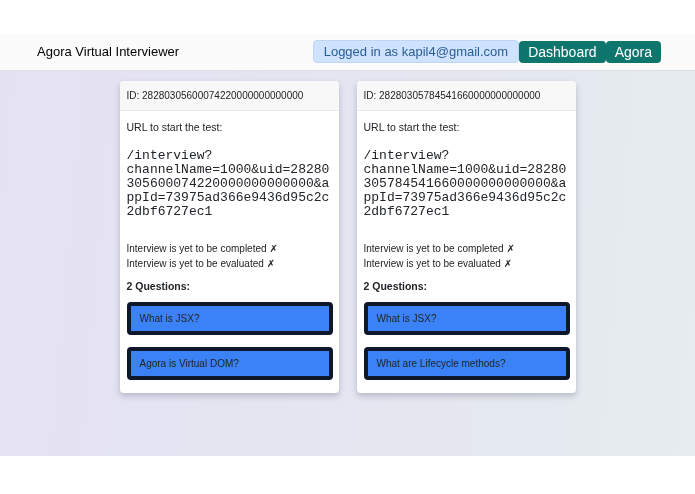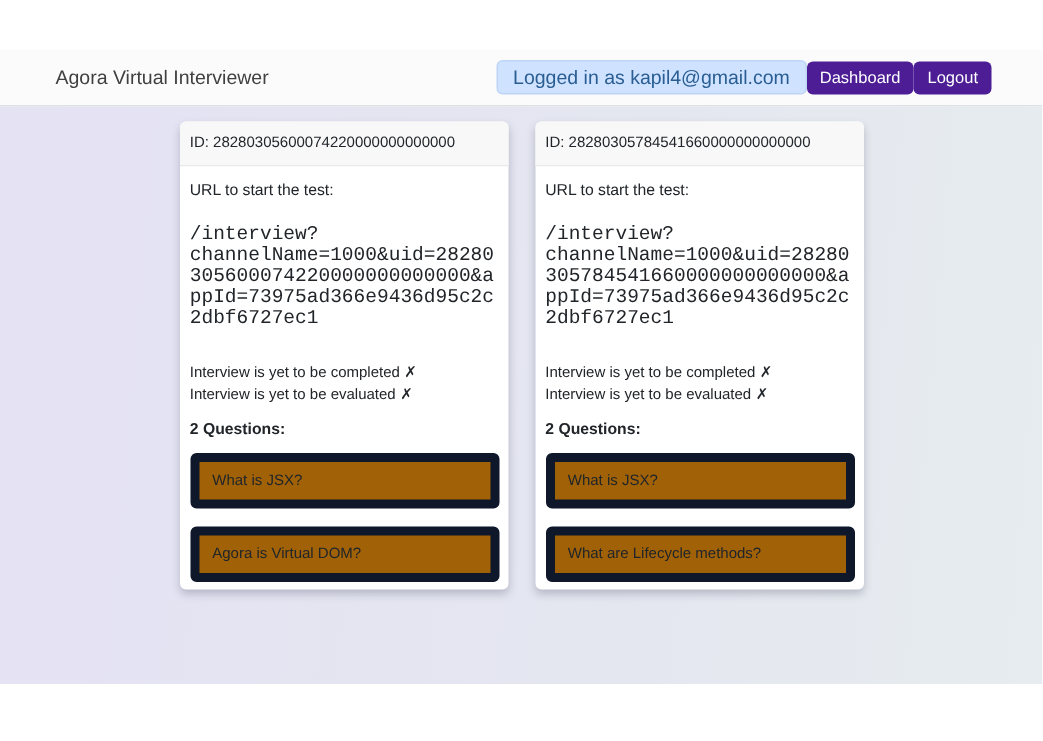--- a/index.html
+++ b/index.html
@@ -13,36 +13,36 @@
   }
   .top-strip { height: 33px; background: #ffffff; }
 
   .navbar {
     height: 38px;
     background: #fbfbfc;
     border-bottom: 1px solid #dde1e4;
     display: flex; align-items: center; justify-content: space-between;
     padding: 0 34px 0 37px;
   }
-  .brand { font-size: 13px; color: #404040; }
+  .brand { font-size: 13px; color: #000000; }
   .nav-right { display: flex; align-items: center; gap: 0; }
   .login-badge {
     background: #cfe2ff;
     border: 1px solid #bdd6f6;
     color: #2a5e93;
     font-size: 13px;
     line-height: 15px;
     padding: 3px 10px;
     border-radius: 4px;
     white-space: nowrap;
   }
   .btn {
-    background: #4c1d95;
+    background: #0f766e;
     color: #ffffff;
-    font-size: 11px;
+    font-size: 14px;
     line-height: 12px;
     padding: 5px 9px;
     border: none;
     border-radius: 4px;
     cursor: pointer;
     font-family: inherit;
     white-space: nowrap;
   }
 
   .main {
@@ -84,40 +84,40 @@
     line-height: 14px;
     margin: 0 0 22px;
     white-space: pre-wrap;
     word-break: break-all;
     color: #212529;
   }
   .status-line { line-height: 15px; }
   .status-mark { margin-left: 3px; }
   .questions-heading { font-weight: bold; font-size: 10.5px; margin: 9px 0 10px; }
   .q-item {
-    background: #a16207;
-    border: 6px solid #0f172a;
+    background: #3b82f6;
+    border: 4px solid #0f172a;
     border-radius: 4px;
     padding: 7px 9px;
     margin-bottom: 12px;
     font-size: 10px;
     color: #212529;
   }
 </style>
 </head>
 <body>
 
 <div class="top-strip"></div>
 
 <div class="navbar">
   <div class="brand">Agora Virtual Interviewer</div>
   <div class="nav-right">
     <div class="login-badge">Logged in as kapil4@gmail.com</div>
     <button class="btn">Dashboard</button>
-    <button class="btn">Logout</button>
+    <button class="btn">Agora</button>
   </div>
 </div>
 
 <div class="main">
   <div class="cards-row">
 
     <div class="card">
       <div class="card-header">ID: 28280305600074220000000000000</div>
       <div class="card-body">
         <div class="url-heading">URL to start the test:</div>

